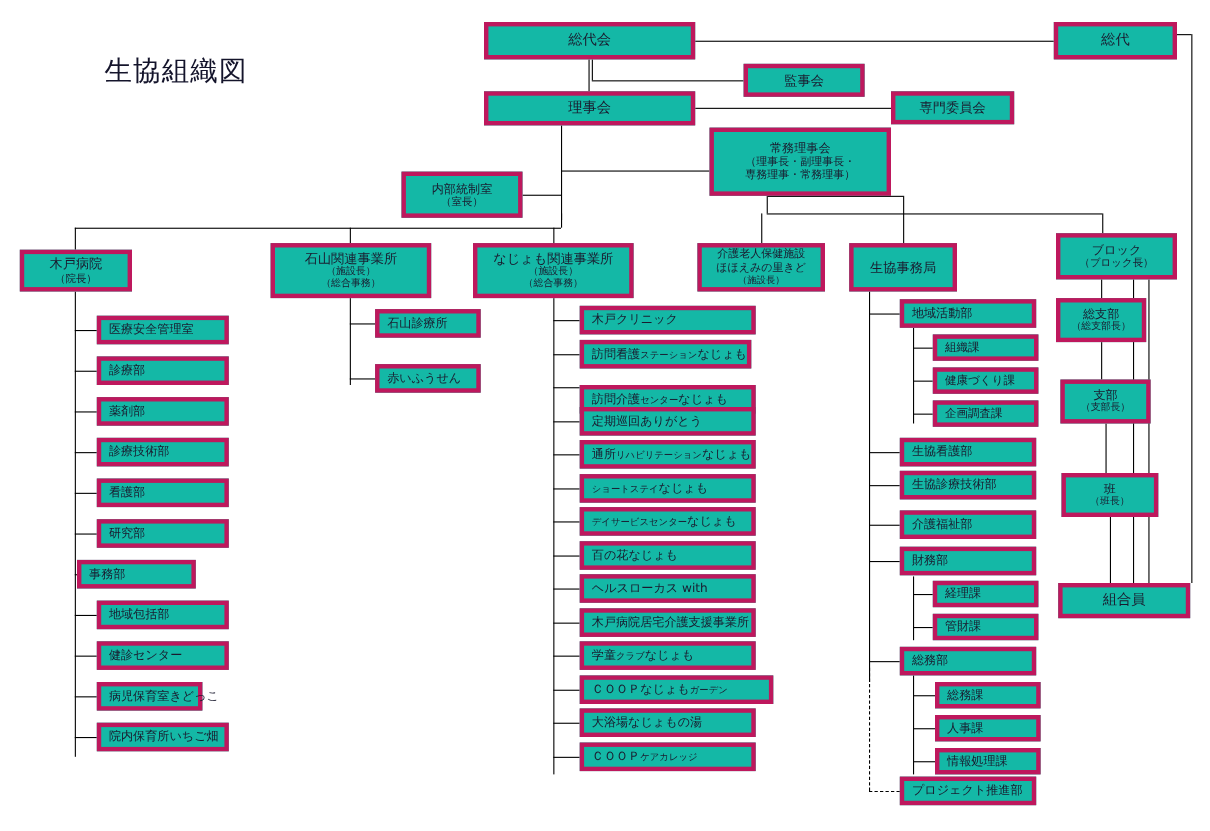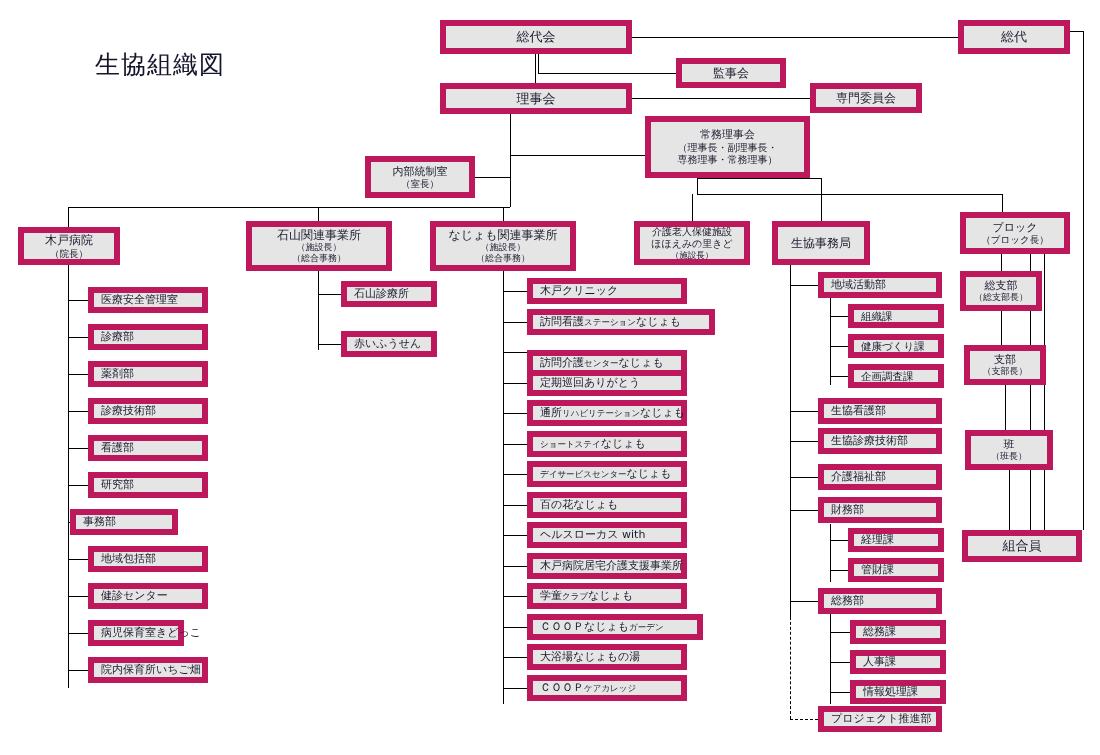--- a/index.html
+++ b/index.html
@@ -13,22 +13,22 @@
     position:relative;
     width:1100px;
     height:755px;
     background:#ffffff;
     overflow:hidden;
   }
   
   .box{
     position:absolute;
     box-sizing:border-box;
-    border:6px solid #be185d;
-    background:#e5e5e5;
+    border:4px solid #be185d;
+    background:#14b8a6;
     display:flex;
     flex-direction:column;
     align-items:center;
     justify-content:center;
     text-align:center;
     line-height:1.22;
     z-index:5;
     color:#1a1a2e;
   }
   .box .ttl{ white-space:nowrap; }
@@ -234,21 +234,21 @@
       </div>
     </div>
 
   <div class="ln lnv" style="left:503px; top:271px; height:433px;"></div>
   <div id="najomo-children">
       <div class="ln lnh" style="left:503px; top:291px; width:24px;"></div>
       <div class="box leafL" style="left:527px; top:278px; width:160px; height:26px;">
         <span class="ttl f11"><span>木戸クリニック</span></span>
       </div>
       <div class="ln lnh" style="left:503px; top:321.5px; width:24px;"></div>
-      <div class="box leafL" style="left:527px; top:308.5px; width:188px; height:26px;">
+      <div class="box leafL" style="left:527px; top:308.5px; width:156px; height:26px;">
         <span class="ttl f11"><span>訪問看護</span><span class="sm">ステーション</span><span>なじょも</span></span>
       </div>
       <div class="ln lnh" style="left:503px; top:352px; width:24px;"></div>
       <div class="box leafL" style="left:527px; top:339px; width:160px; height:26px;margin-top:11px;">
         <span class="ttl f11"><span>訪問介護</span><span class="sm">センター</span><span>なじょも</span></span>
       </div>
       <div class="ln lnh" style="left:503px; top:382.5px; width:24px;"></div>
       <div class="box leafL" style="left:527px; top:369.5px; width:160px; height:26px;">
         <span class="ttl f11"><span>定期巡回ありがとう</span></span>
       </div>

